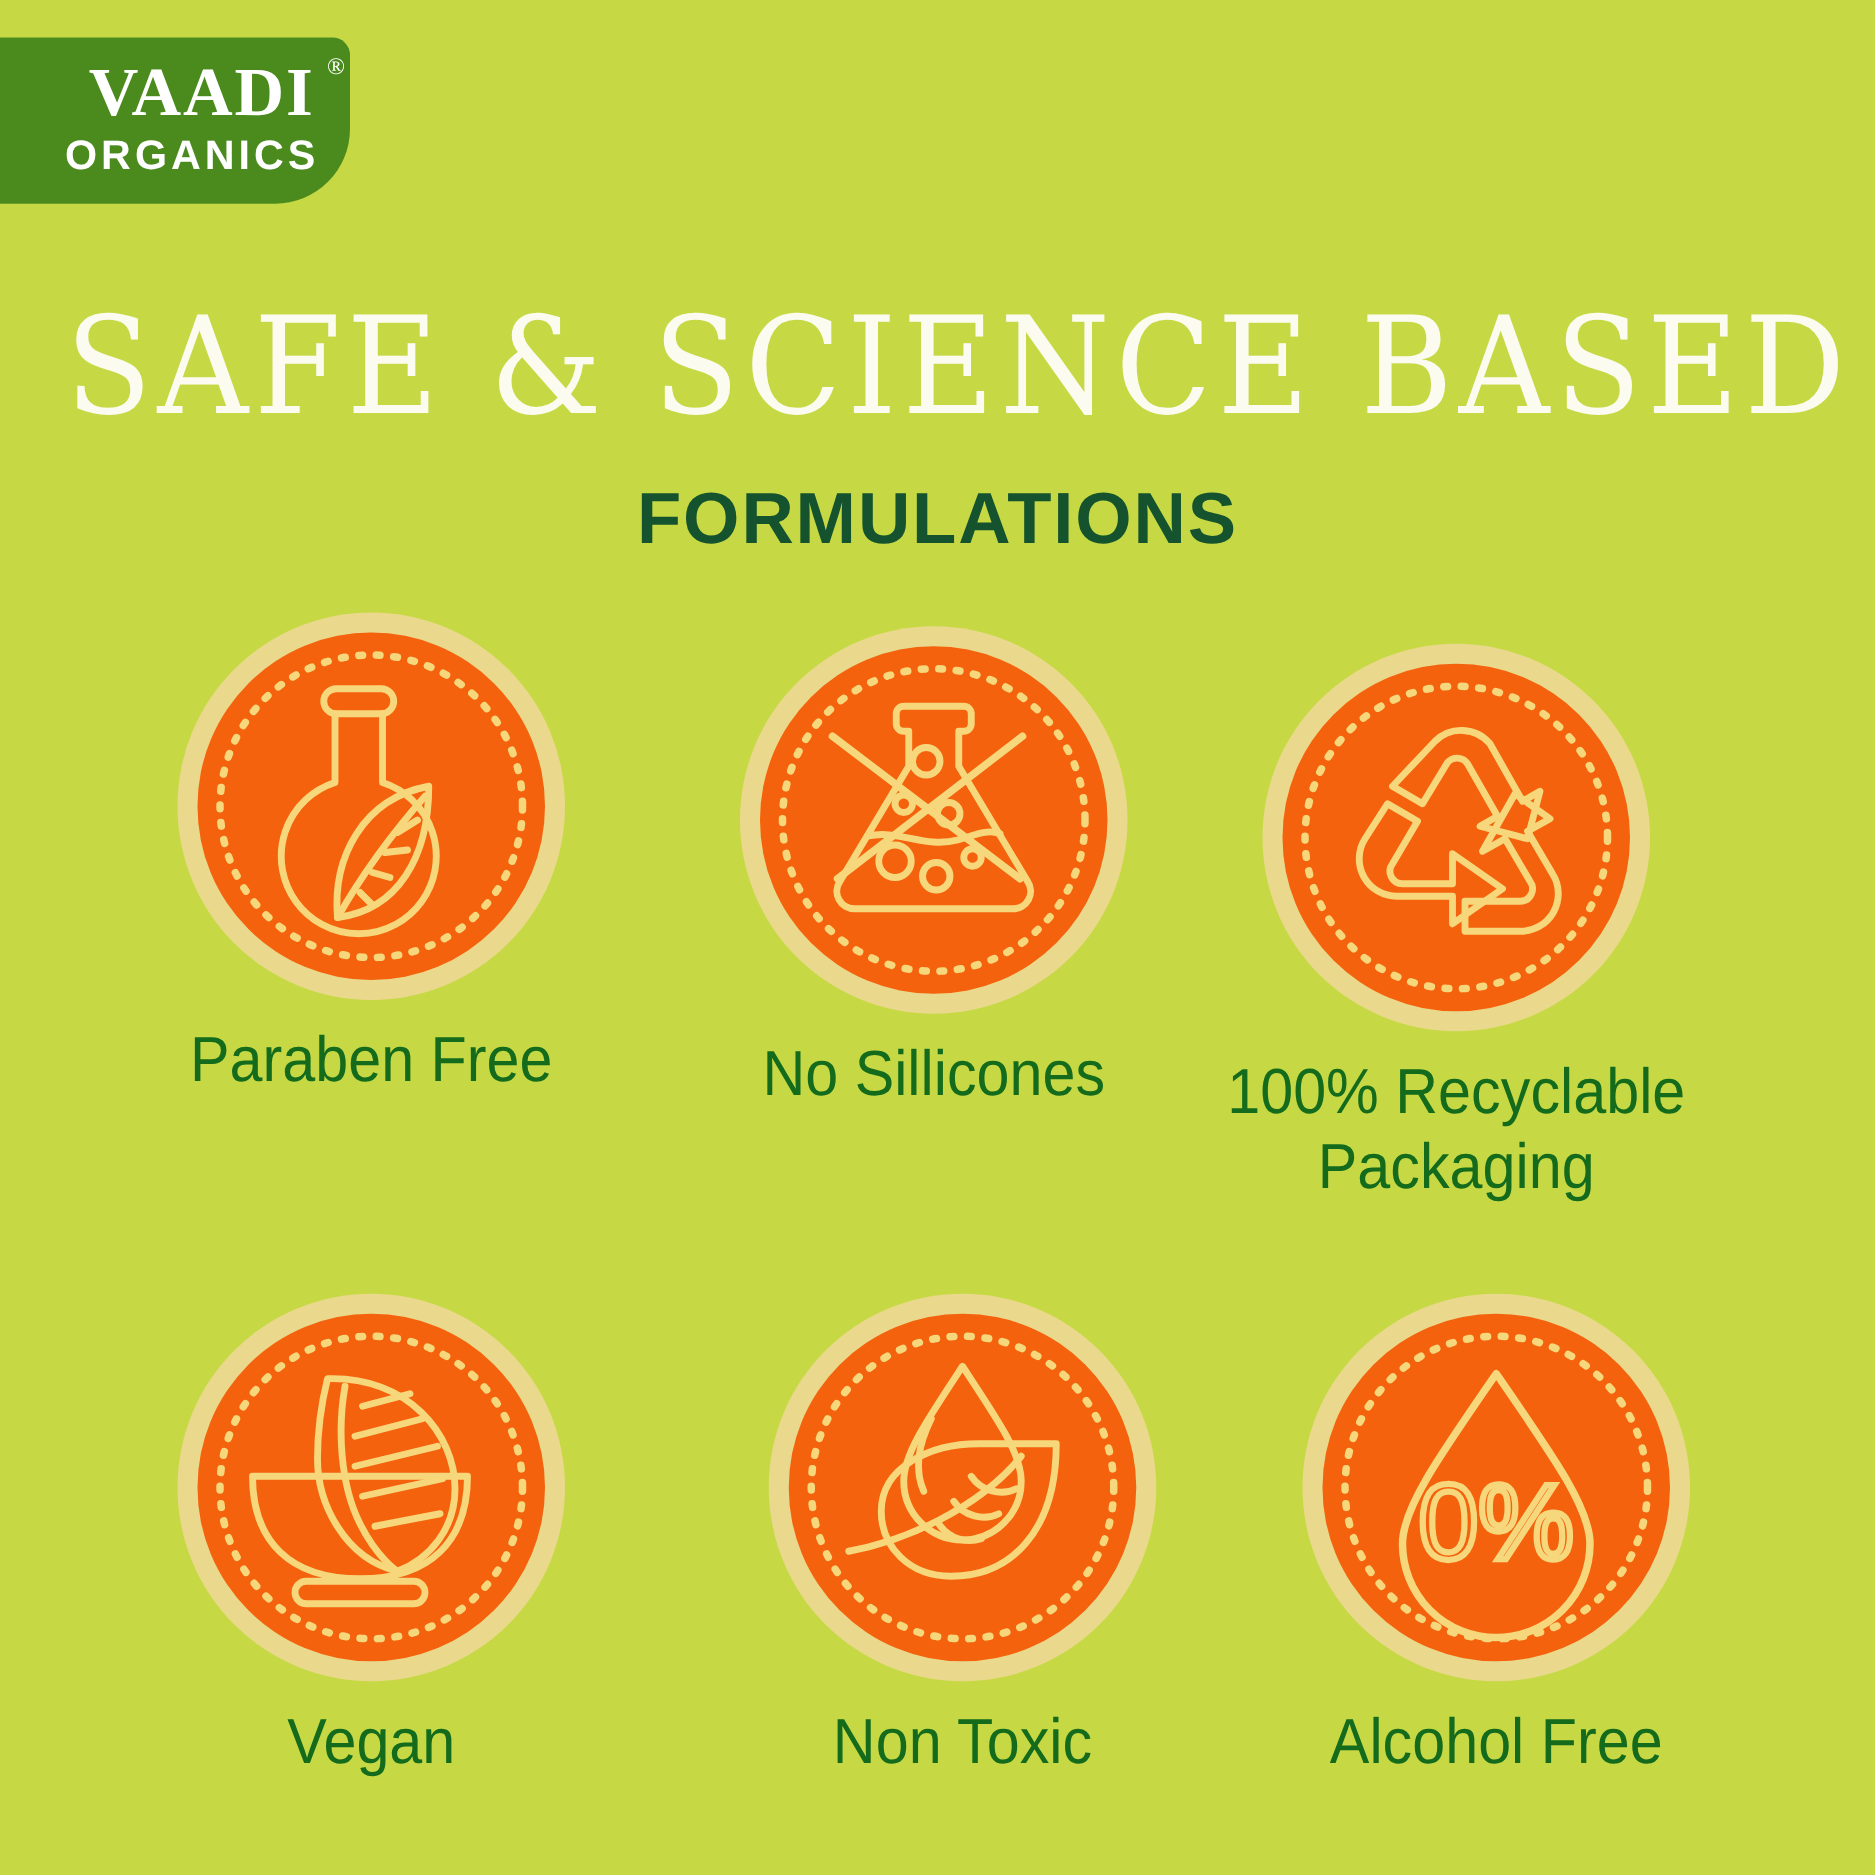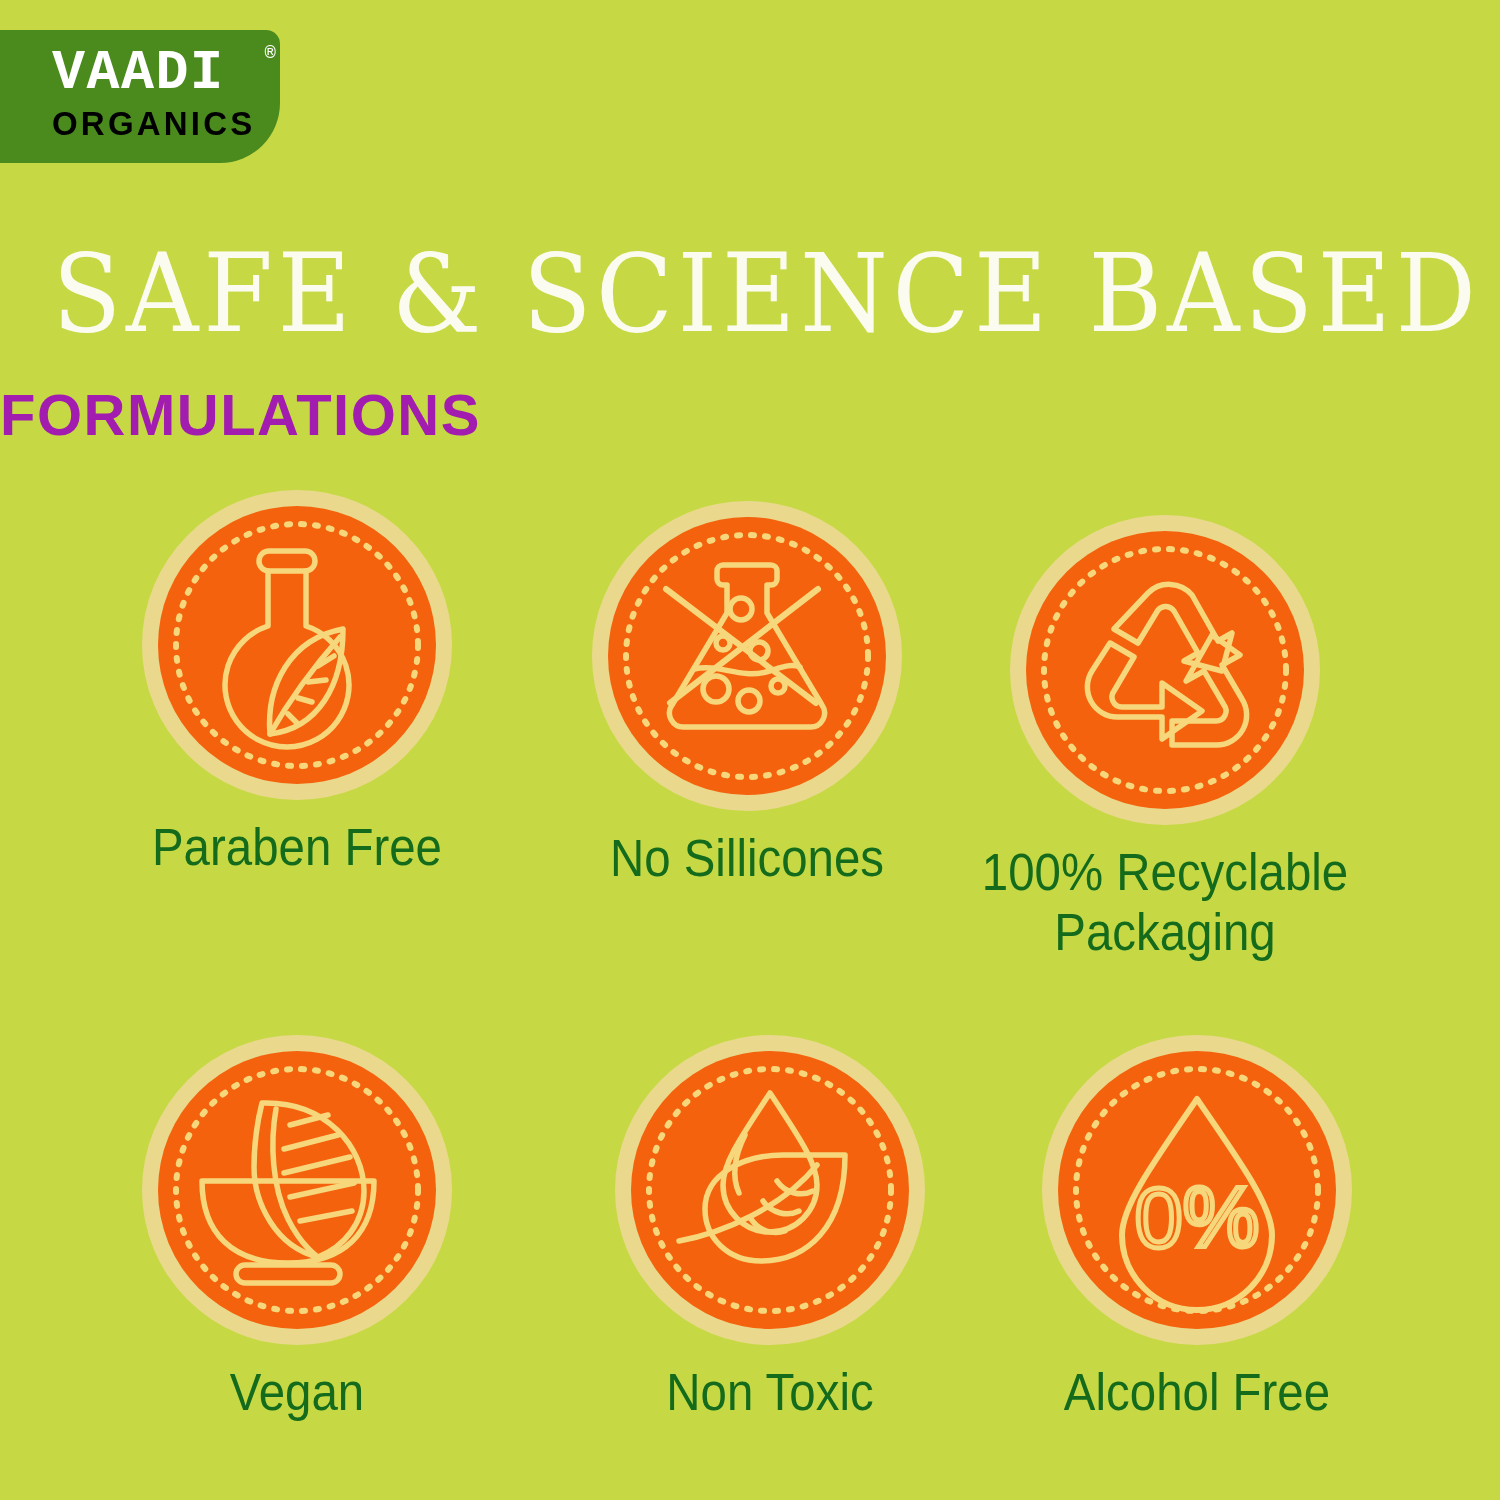--- a/index.html
+++ b/index.html
@@ -30,44 +30,45 @@
     border-top-left-radius: 0px;
     border-top-right-radius: 14px;
   }
   #logo-inner {
     position: absolute;
     left: 92px;
     top: 16px;
   }
   #logo-word {
     position: relative;
-    font-family: Liberation Mono, monospace;
+    font-family: Liberation Serif, serif;
     font-weight: bold;
     font-size: 55px;
     line-height: 56px;
     letter-spacing: 1.5px;
     color: #ffffff;
     white-space: nowrap;
+    margin-left: 19px;
   }
   #logo-reg {
     position: absolute;
     right: -22px;
     top: -2px;
     font-size: 19px;
     font-weight: normal;
     line-height: 19px;
     color: #ffffff;
   }
   #logo-sub {
     font-family: "Liberation Sans", sans-serif;
     font-weight: bold;
     font-size: 33px;
     line-height: 40px;
     letter-spacing: 3.2px;
-    color: #000000;
+    color: #ffffff;
     white-space: nowrap;
     margin-top: 2px;
   }
 
   
   #headline {
     position: absolute;
     top: 238px;
     left: 0;
     width: 1500px;
@@ -79,27 +80,27 @@
     letter-spacing: 5px;
     color: #fcfbef;
     transform: scaleX(0.93);
     white-space: nowrap;
   }
   #subhead {
     position: absolute;
     top: 384px;
     left: 0;
     width: 1500px;
-    text-align: left;
+    text-align: center;
     font-family: "Liberation Sans", sans-serif;
     font-weight: bold;
     font-size: 58px;
     line-height: 62px;
     letter-spacing: 1.5px;
-    color: #a21caf;
+    color: #14532d;
     white-space: nowrap;
   }
 
   
   .cell {
     position: absolute;
     width: 450px;
     text-align: center;
   }
   .badge-wrap {

